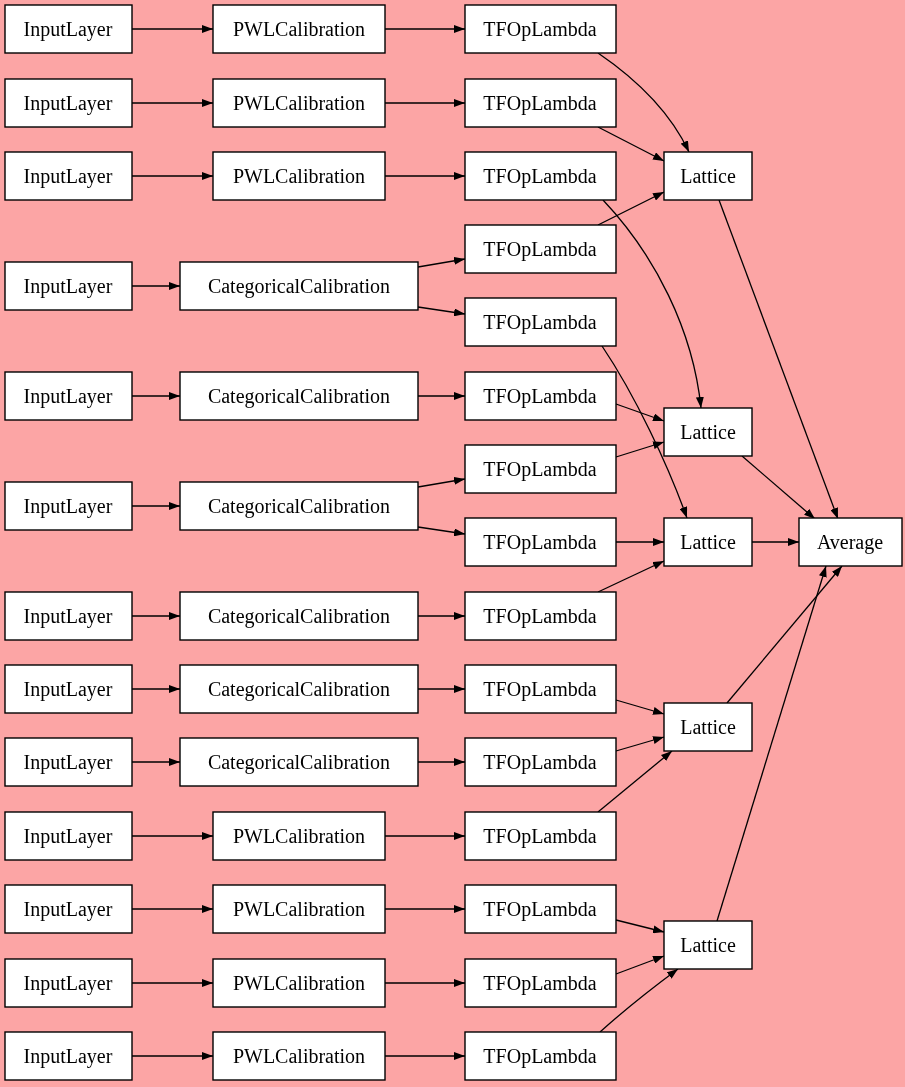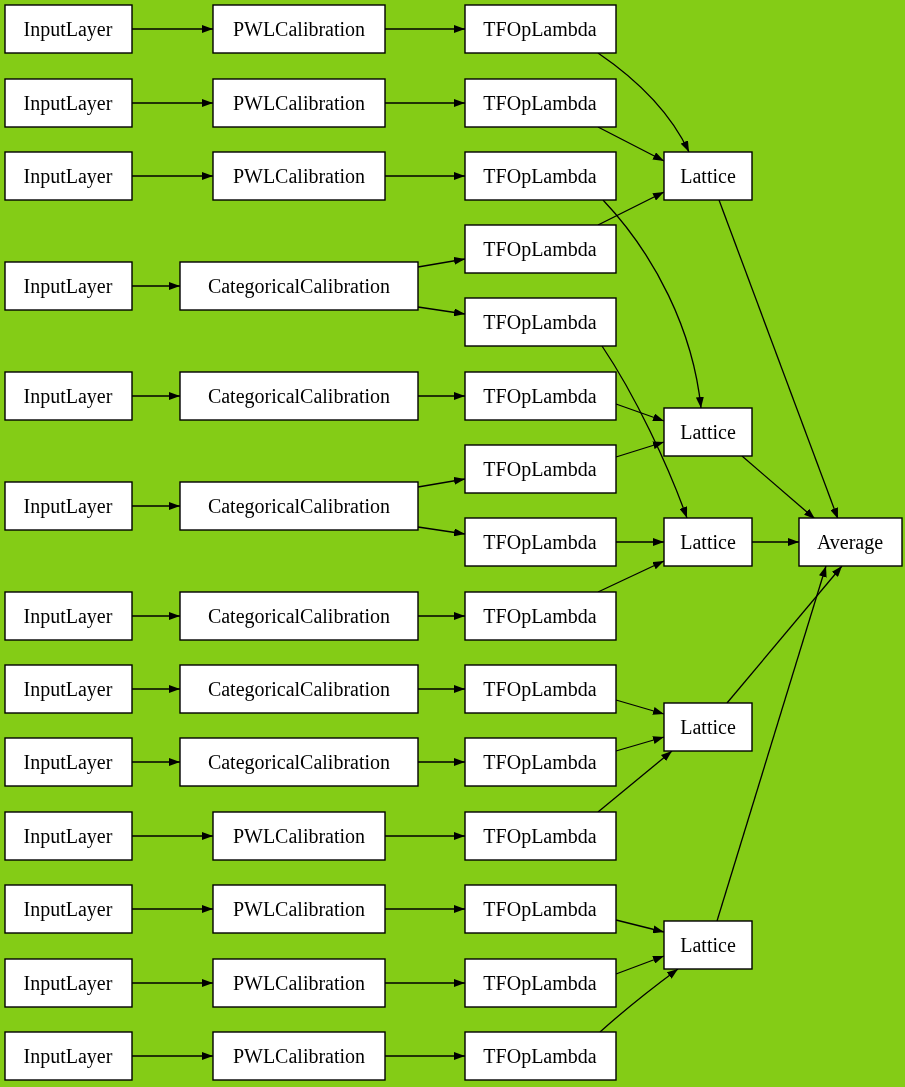--- a/index.html
+++ b/index.html
@@ -1,16 +1,16 @@
 <!DOCTYPE html>
 <html><head>
 <meta charset="utf-8">
 <style>
   html,body{margin:0;padding:0;background:#ffffff;}
-  .canvas-wrap{width:905px;height:1087px;background:#84cc16;}
+  .canvas-wrap{width:905px;height:1087px;background:#fca5a5;}
   svg{display:block;}
   .node{fill:#ffffff;stroke:#000000;stroke-width:1.4px;}
   .edge{fill:none;stroke:#000000;stroke-width:1.3px;marker-end:url(#arrowhead);}
   text.label{
     font-family:"Liberation Serif","DejaVu Serif",serif;
     font-size:20px;
     fill:#000000;
     text-anchor:middle;
   }
 </style>

